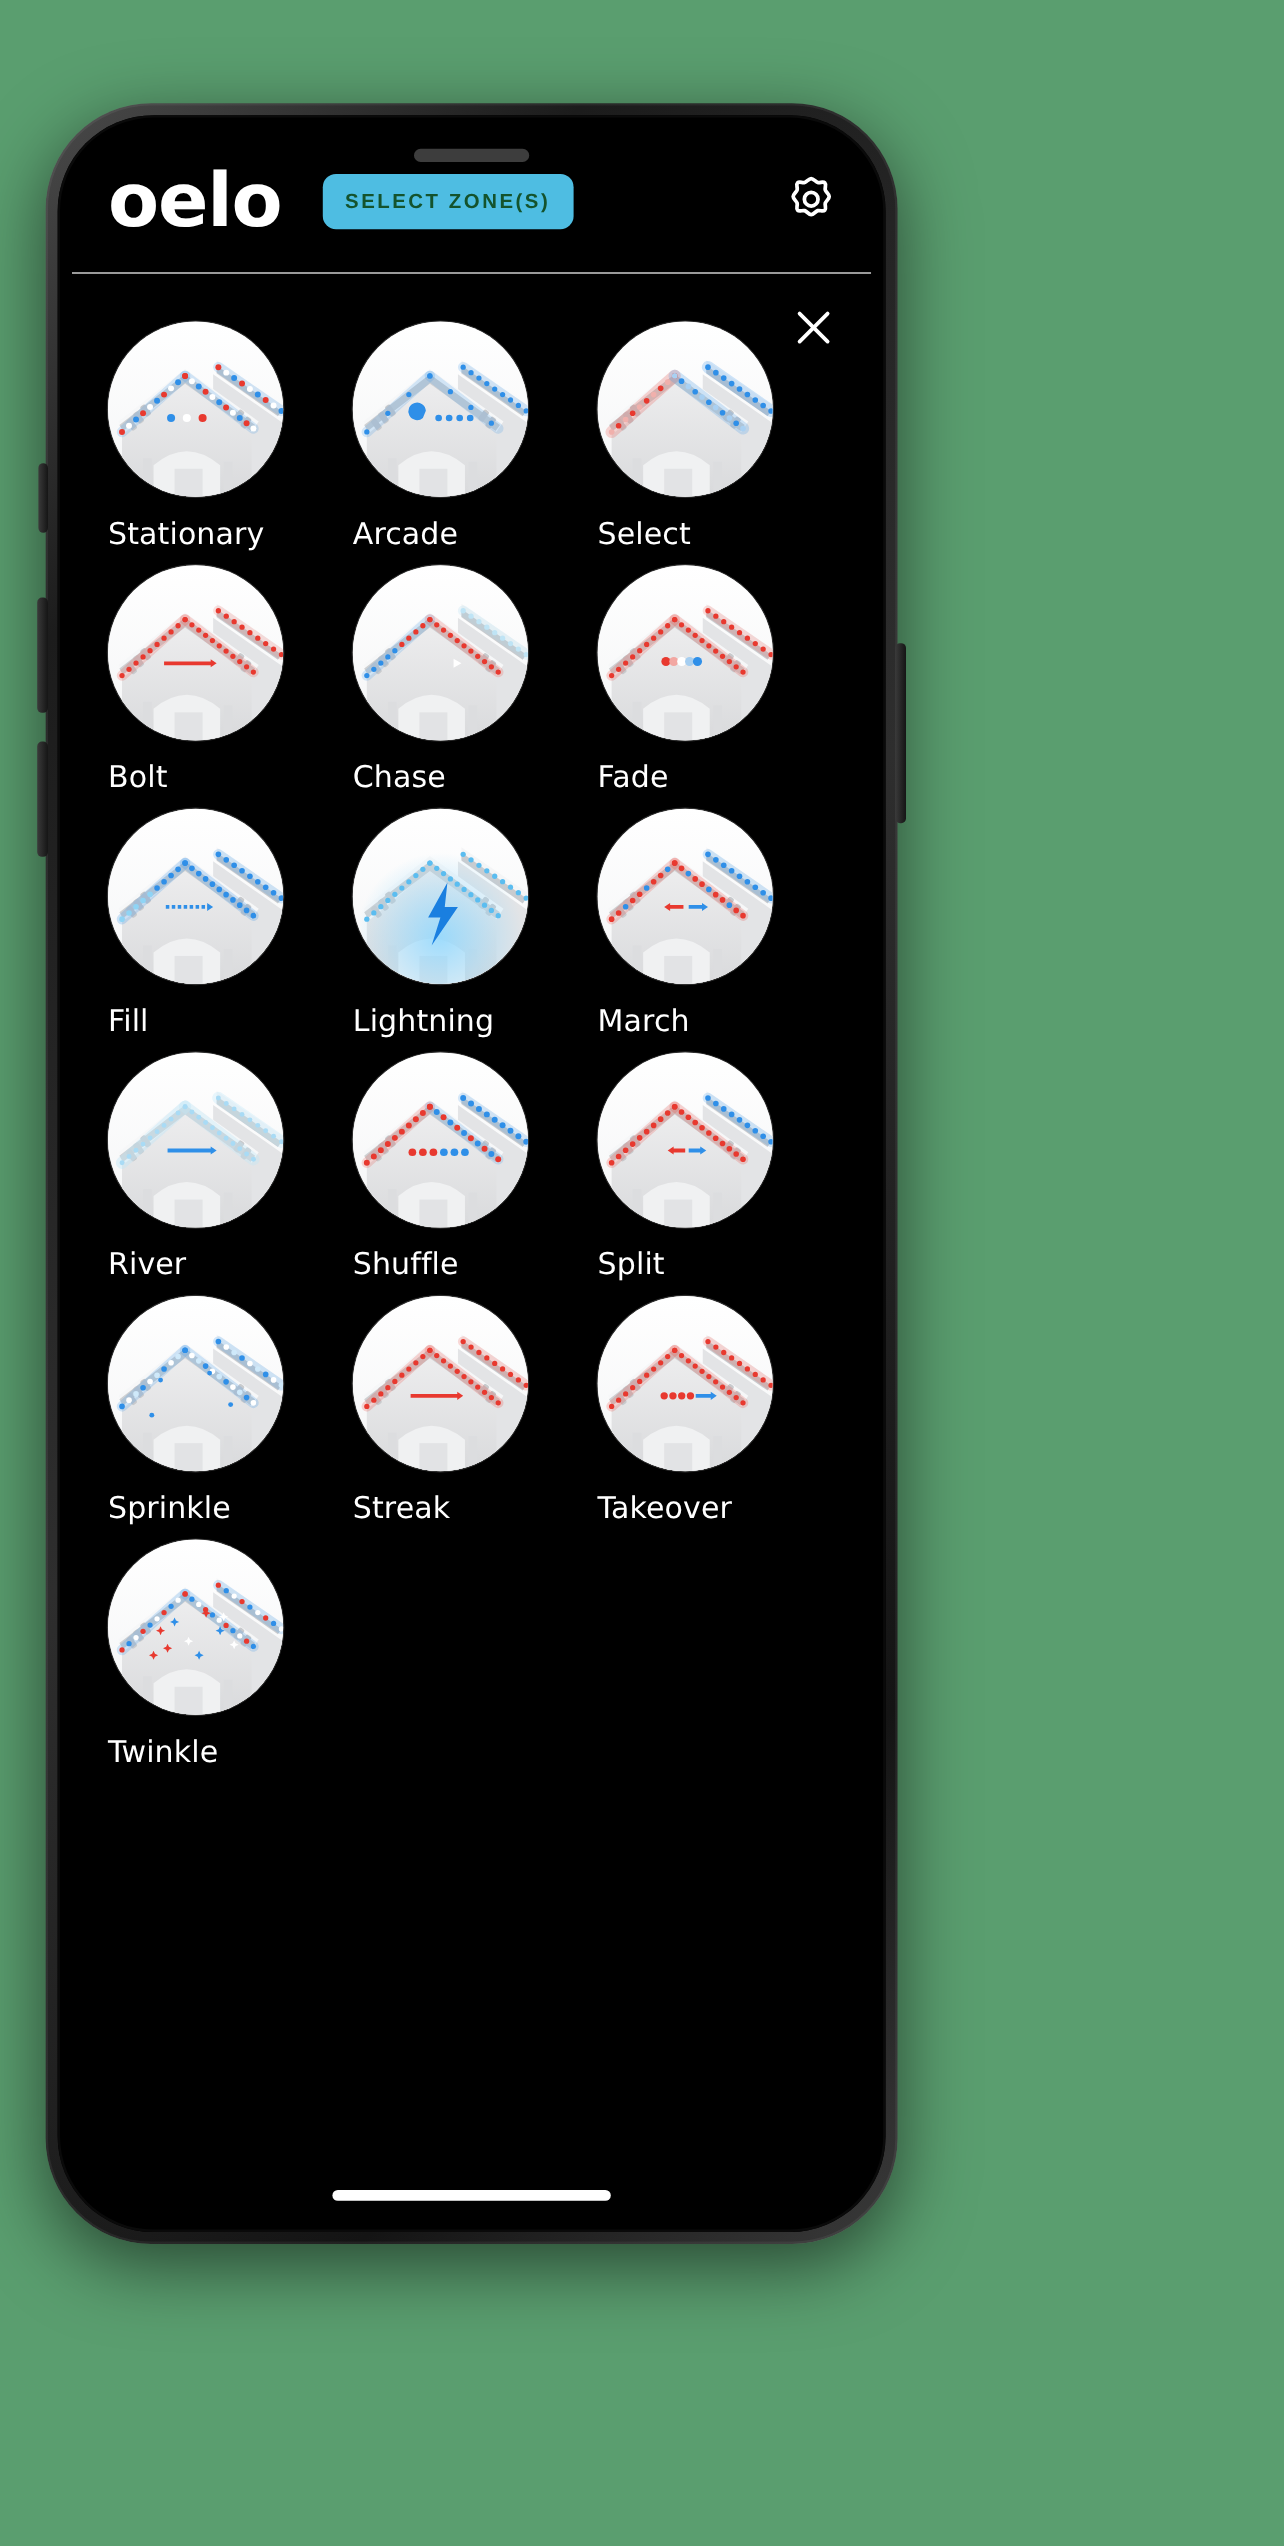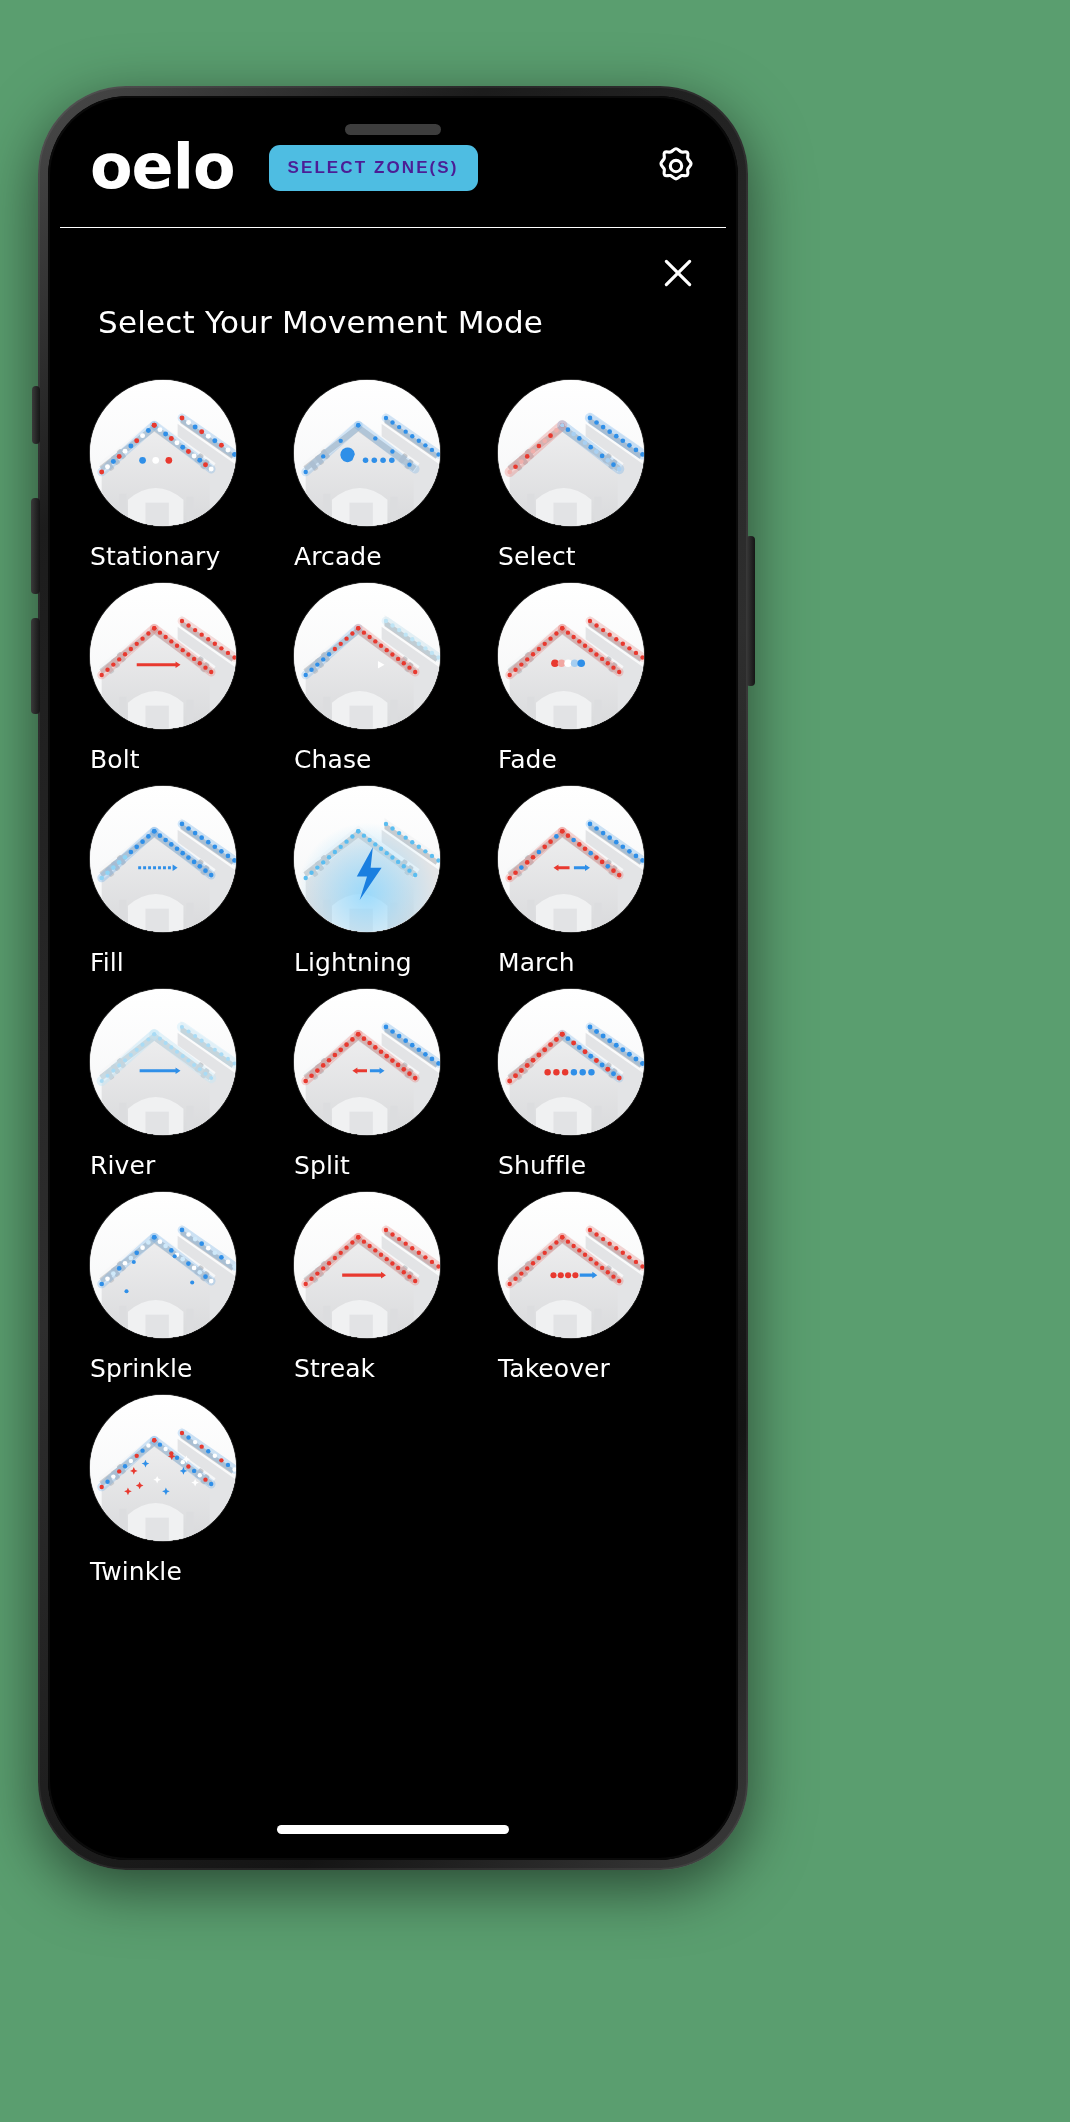--- a/index.html
+++ b/index.html
@@ -84,21 +84,21 @@
     color: #fff;
     font-size: 62px;
     font-weight: 700;
     letter-spacing: -1px;
     line-height: .82;
     font-family: "DejaVu Sans", sans-serif;
   }
   #select-zones-button {
     margin-left: 34px;
     background: #4ebde2;
-    color: #4c1d95;
+    color: #14532d;
     border: none;
     border-radius: 11px;
     padding: 13px 19px;
     font-size: 17px;
     font-weight: 700;
     letter-spacing: 2.1px;
     font-family: "Liberation Sans", sans-serif;
     cursor: pointer;
     white-space: nowrap;
   }
@@ -211,21 +211,20 @@
 
       <button id="close-button">
         <span>
           <svg width="40" height="40" viewBox="0 0 24 24" stroke="#ffffff" stroke-width="1.9" stroke-linecap="round">
             <line x1="5" y1="5" x2="19" y2="19"></line>
             <line x1="19" y1="5" x2="5" y2="19"></line>
           </svg>
         </span>
       </button>
 
-      <div id="panel-title">Select Your Movement Mode</div>
 
       <div id="mode-grid">
           <div class="mode-item">
             <div class="mode-thumb">
               <svg viewBox="0 0 100 100" preserveAspectRatio="xMidYMid slice">
 
     <defs>
       <linearGradient id="sky" x1="0" y1="0" x2="0" y2="1">
         <stop offset="0" stop-color="#ffffff"></stop>
                     <stop offset="1" stop-color="#f4f5f6"></stop>
@@ -1035,100 +1034,20 @@
     <path d="M62 22 L100 48 L97 54 L62 30 Z" fill="#f4f5f6"></path>
     <path d="M62 25 L99 51 L97 54 L62 29.5 Z" fill="#c9cbce"></path>
 
     <g fill="#c8cacd">
       <rect x="11" y="56" width="3.5" height="7" rx="1" transform="rotate(-36 12 58)"></rect>
       <rect x="15" y="52" width="3.5" height="7" rx="1" transform="rotate(-36 16 54)"></rect>
       <rect x="19" y="48" width="3.5" height="7" rx="1" transform="rotate(-36 20 50)"></rect>
       <rect x="74" y="50" width="3.5" height="7" rx="1" transform="rotate(36 75 52)"></rect>
       <rect x="78" y="54" width="3.5" height="7" rx="1" transform="rotate(36 79 56)"></rect>
     </g>
-  <line x1="8" y1="63" x2="44" y2="31" stroke="#e8392f" stroke-width="6" opacity="0.2" stroke-linecap="round"></line>
-                <line x1="44" y1="31" x2="83" y2="61" stroke="#e8392f" stroke-width="6" opacity="0.2" stroke-linecap="round"></line>
-                <line x1="63" y1="26" x2="99" y2="51" stroke="#2f8fe8" stroke-width="6" opacity="0.2" stroke-linecap="round"></line>
-                <circle cx="8.00" cy="63.00" r="1.6" fill="#e8392f"></circle>
-                <circle cx="12.00" cy="59.44" r="1.6" fill="#e8392f"></circle>
-                <circle cx="16.00" cy="55.89" r="1.6" fill="#e8392f"></circle>
-                <circle cx="20.00" cy="52.33" r="1.6" fill="#e8392f"></circle>
-                <circle cx="24.00" cy="48.78" r="1.6" fill="#e8392f"></circle>
-                <circle cx="28.00" cy="45.22" r="1.6" fill="#e8392f"></circle>
-                <circle cx="32.00" cy="41.67" r="1.6" fill="#e8392f"></circle>
-                <circle cx="36.00" cy="38.11" r="1.6" fill="#e8392f"></circle>
-                <circle cx="40.00" cy="34.56" r="1.6" fill="#e8392f"></circle>
-                <circle cx="44.00" cy="31.00" r="1.6" fill="#e8392f"></circle>
-                <circle cx="44.00" cy="31.00" r="1.6" fill="#e8392f"></circle>
-                <circle cx="47.90" cy="34.00" r="1.6" fill="#e8392f"></circle>
-                <circle cx="51.80" cy="37.00" r="1.6" fill="#e8392f"></circle>
-                <circle cx="55.70" cy="40.00" r="1.6" fill="#e8392f"></circle>
-                <circle cx="59.60" cy="43.00" r="1.6" fill="#e8392f"></circle>
-                <circle cx="63.50" cy="46.00" r="1.6" fill="#e8392f"></circle>
-                <circle cx="67.40" cy="49.00" r="1.6" fill="#e8392f"></circle>
-                <circle cx="71.30" cy="52.00" r="1.6" fill="#e8392f"></circle>
-                <circle cx="75.20" cy="55.00" r="1.6" fill="#e8392f"></circle>
-                <circle cx="79.10" cy="58.00" r="1.6" fill="#e8392f"></circle>
-                <circle cx="83.00" cy="61.00" r="1.6" fill="#e8392f"></circle>
-                <circle cx="63.00" cy="26.00" r="1.6" fill="#2f8fe8"></circle>
-                <circle cx="67.50" cy="29.13" r="1.6" fill="#2f8fe8"></circle>
-                <circle cx="72.00" cy="32.25" r="1.6" fill="#2f8fe8"></circle>
-                <circle cx="76.50" cy="35.38" r="1.6" fill="#2f8fe8"></circle>
-                <circle cx="81.00" cy="38.50" r="1.6" fill="#2f8fe8"></circle>
-                <circle cx="85.50" cy="41.63" r="1.6" fill="#2f8fe8"></circle>
-                <circle cx="90.00" cy="44.75" r="1.6" fill="#2f8fe8"></circle>
-                <circle cx="94.50" cy="47.88" r="1.6" fill="#2f8fe8"></circle>
-                <circle cx="99.00" cy="51.00" r="1.6" fill="#2f8fe8"></circle>
-                <line x1="50" y1="56" x2="41.87" y2="56" stroke="#e8392f" stroke-width="2.2" stroke-linecap="butt"></line>
-          <path d="M40 56 L43.4 53.7 L43.4 58.3 Z" fill="#e8392f"></path>
-                <line x1="52" y1="56" x2="60.13" y2="56" stroke="#2f8fe8" stroke-width="2.2" stroke-linecap="butt"></line>
-          <path d="M62 56 L58.6 53.7 L58.6 58.3 Z" fill="#2f8fe8"></path>
-              </svg>
-            </div>
-            <div class="mode-label">Split</div>
-          </div>
-          <div class="mode-item">
-            <div class="mode-thumb">
-              <svg viewBox="0 0 100 100" preserveAspectRatio="xMidYMid slice">
-
-    <defs>
-      <linearGradient id="sky" x1="0" y1="0" x2="0" y2="1">
-        <stop offset="0" stop-color="#ffffff"></stop>
-                    <stop offset="1" stop-color="#f4f5f6"></stop>
-      </linearGradient>
-      <linearGradient id="wall" x1="0" y1="0" x2="0" y2="1">
-        <stop offset="0" stop-color="#ededee"></stop>
-                    <stop offset="1" stop-color="#d9dadc"></stop>
-      </linearGradient>
-    </defs>
-    <rect width="100" height="100" fill="url(#sky)"></rect>
-
-    <path d="M60 30 L100 58 L100 100 L60 100 Z" fill="#e3e4e6"></path>
-
-    <path d="M44 34 L82 62 L82 100 L8 100 L8 62 Z" fill="url(#wall)"></path>
-
-    <path d="M26 100 L26 82 Q45 66 64 82 L64 100 Z" fill="#f0f1f2"></path>
-    <rect x="38" y="84" width="16" height="16" fill="#e2e3e5"></rect>
-
-    <rect x="20" y="78" width="5" height="22" fill="#dcdddf"></rect>
-    <rect x="66" y="80" width="5" height="20" fill="#dcdddf"></rect>
-
-    <path d="M44 27 L86 57 L82 63 L44 35 L10 63 L6 57 Z" fill="#f6f7f8"></path>
-    <path d="M44 30 L84 59 L81.5 62.5 L44 35.5 L8.5 62.5 L6.5 59 Z" fill="#cfd1d3"></path>
-
-    <path d="M62 22 L100 48 L97 54 L62 30 Z" fill="#f4f5f6"></path>
-    <path d="M62 25 L99 51 L97 54 L62 29.5 Z" fill="#c9cbce"></path>
-
-    <g fill="#c8cacd">
-      <rect x="11" y="56" width="3.5" height="7" rx="1" transform="rotate(-36 12 58)"></rect>
-      <rect x="15" y="52" width="3.5" height="7" rx="1" transform="rotate(-36 16 54)"></rect>
-      <rect x="19" y="48" width="3.5" height="7" rx="1" transform="rotate(-36 20 50)"></rect>
-      <rect x="74" y="50" width="3.5" height="7" rx="1" transform="rotate(36 75 52)"></rect>
-      <rect x="78" y="54" width="3.5" height="7" rx="1" transform="rotate(36 79 56)"></rect>
-    </g>
   <line x1="8" y1="63" x2="44" y2="31" stroke="#e8392f" stroke-width="6" opacity="0.18" stroke-linecap="round"></line>
                 <line x1="44" y1="31" x2="83" y2="61" stroke="#2f8fe8" stroke-width="6" opacity="0.18" stroke-linecap="round"></line>
                 <line x1="63" y1="26" x2="99" y2="51" stroke="#2f8fe8" stroke-width="6" opacity="0.18" stroke-linecap="round"></line>
                 <circle cx="8.00" cy="63.00" r="1.7" fill="#e8392f"></circle>
                 <circle cx="12.00" cy="59.44" r="1.7" fill="#e8392f"></circle>
                 <circle cx="16.00" cy="55.89" r="1.7" fill="#e8392f"></circle>
                 <circle cx="20.00" cy="52.33" r="1.7" fill="#e8392f"></circle>
                 <circle cx="24.00" cy="48.78" r="1.7" fill="#e8392f"></circle>
                 <circle cx="28.00" cy="45.22" r="1.7" fill="#e8392f"></circle>
                 <circle cx="32.00" cy="41.67" r="1.7" fill="#e8392f"></circle>
@@ -1157,20 +1076,100 @@
                 <circle cx="99.00" cy="51.00" r="1.7" fill="#2f8fe8"></circle>
                 <circle cx="34" cy="57" r="2.2" fill="#e8392f"></circle>
                 <circle cx="40" cy="57" r="2.2" fill="#e8392f"></circle>
               <circle cx="46" cy="57" r="2.2" fill="#e8392f"></circle>
                 <circle cx="52" cy="57" r="2.2" fill="#2f8fe8"></circle>
               <circle cx="58" cy="57" r="2.2" fill="#2f8fe8"></circle>
                 <circle cx="64" cy="57" r="2.2" fill="#2f8fe8"></circle>
               </svg>
             </div>
             <div class="mode-label">Shuffle</div>
+          </div>
+          <div class="mode-item">
+            <div class="mode-thumb">
+              <svg viewBox="0 0 100 100" preserveAspectRatio="xMidYMid slice">
+
+    <defs>
+      <linearGradient id="sky" x1="0" y1="0" x2="0" y2="1">
+        <stop offset="0" stop-color="#ffffff"></stop>
+                    <stop offset="1" stop-color="#f4f5f6"></stop>
+      </linearGradient>
+      <linearGradient id="wall" x1="0" y1="0" x2="0" y2="1">
+        <stop offset="0" stop-color="#ededee"></stop>
+                    <stop offset="1" stop-color="#d9dadc"></stop>
+      </linearGradient>
+    </defs>
+    <rect width="100" height="100" fill="url(#sky)"></rect>
+
+    <path d="M60 30 L100 58 L100 100 L60 100 Z" fill="#e3e4e6"></path>
+
+    <path d="M44 34 L82 62 L82 100 L8 100 L8 62 Z" fill="url(#wall)"></path>
+
+    <path d="M26 100 L26 82 Q45 66 64 82 L64 100 Z" fill="#f0f1f2"></path>
+    <rect x="38" y="84" width="16" height="16" fill="#e2e3e5"></rect>
+
+    <rect x="20" y="78" width="5" height="22" fill="#dcdddf"></rect>
+    <rect x="66" y="80" width="5" height="20" fill="#dcdddf"></rect>
+
+    <path d="M44 27 L86 57 L82 63 L44 35 L10 63 L6 57 Z" fill="#f6f7f8"></path>
+    <path d="M44 30 L84 59 L81.5 62.5 L44 35.5 L8.5 62.5 L6.5 59 Z" fill="#cfd1d3"></path>
+
+    <path d="M62 22 L100 48 L97 54 L62 30 Z" fill="#f4f5f6"></path>
+    <path d="M62 25 L99 51 L97 54 L62 29.5 Z" fill="#c9cbce"></path>
+
+    <g fill="#c8cacd">
+      <rect x="11" y="56" width="3.5" height="7" rx="1" transform="rotate(-36 12 58)"></rect>
+      <rect x="15" y="52" width="3.5" height="7" rx="1" transform="rotate(-36 16 54)"></rect>
+      <rect x="19" y="48" width="3.5" height="7" rx="1" transform="rotate(-36 20 50)"></rect>
+      <rect x="74" y="50" width="3.5" height="7" rx="1" transform="rotate(36 75 52)"></rect>
+      <rect x="78" y="54" width="3.5" height="7" rx="1" transform="rotate(36 79 56)"></rect>
+    </g>
+  <line x1="8" y1="63" x2="44" y2="31" stroke="#e8392f" stroke-width="6" opacity="0.2" stroke-linecap="round"></line>
+                <line x1="44" y1="31" x2="83" y2="61" stroke="#e8392f" stroke-width="6" opacity="0.2" stroke-linecap="round"></line>
+                <line x1="63" y1="26" x2="99" y2="51" stroke="#2f8fe8" stroke-width="6" opacity="0.2" stroke-linecap="round"></line>
+                <circle cx="8.00" cy="63.00" r="1.6" fill="#e8392f"></circle>
+                <circle cx="12.00" cy="59.44" r="1.6" fill="#e8392f"></circle>
+                <circle cx="16.00" cy="55.89" r="1.6" fill="#e8392f"></circle>
+                <circle cx="20.00" cy="52.33" r="1.6" fill="#e8392f"></circle>
+                <circle cx="24.00" cy="48.78" r="1.6" fill="#e8392f"></circle>
+                <circle cx="28.00" cy="45.22" r="1.6" fill="#e8392f"></circle>
+                <circle cx="32.00" cy="41.67" r="1.6" fill="#e8392f"></circle>
+                <circle cx="36.00" cy="38.11" r="1.6" fill="#e8392f"></circle>
+                <circle cx="40.00" cy="34.56" r="1.6" fill="#e8392f"></circle>
+                <circle cx="44.00" cy="31.00" r="1.6" fill="#e8392f"></circle>
+                <circle cx="44.00" cy="31.00" r="1.6" fill="#e8392f"></circle>
+                <circle cx="47.90" cy="34.00" r="1.6" fill="#e8392f"></circle>
+                <circle cx="51.80" cy="37.00" r="1.6" fill="#e8392f"></circle>
+                <circle cx="55.70" cy="40.00" r="1.6" fill="#e8392f"></circle>
+                <circle cx="59.60" cy="43.00" r="1.6" fill="#e8392f"></circle>
+                <circle cx="63.50" cy="46.00" r="1.6" fill="#e8392f"></circle>
+                <circle cx="67.40" cy="49.00" r="1.6" fill="#e8392f"></circle>
+                <circle cx="71.30" cy="52.00" r="1.6" fill="#e8392f"></circle>
+                <circle cx="75.20" cy="55.00" r="1.6" fill="#e8392f"></circle>
+                <circle cx="79.10" cy="58.00" r="1.6" fill="#e8392f"></circle>
+                <circle cx="83.00" cy="61.00" r="1.6" fill="#e8392f"></circle>
+                <circle cx="63.00" cy="26.00" r="1.6" fill="#2f8fe8"></circle>
+                <circle cx="67.50" cy="29.13" r="1.6" fill="#2f8fe8"></circle>
+                <circle cx="72.00" cy="32.25" r="1.6" fill="#2f8fe8"></circle>
+                <circle cx="76.50" cy="35.38" r="1.6" fill="#2f8fe8"></circle>
+                <circle cx="81.00" cy="38.50" r="1.6" fill="#2f8fe8"></circle>
+                <circle cx="85.50" cy="41.63" r="1.6" fill="#2f8fe8"></circle>
+                <circle cx="90.00" cy="44.75" r="1.6" fill="#2f8fe8"></circle>
+                <circle cx="94.50" cy="47.88" r="1.6" fill="#2f8fe8"></circle>
+                <circle cx="99.00" cy="51.00" r="1.6" fill="#2f8fe8"></circle>
+                <line x1="50" y1="56" x2="41.87" y2="56" stroke="#e8392f" stroke-width="2.2" stroke-linecap="butt"></line>
+          <path d="M40 56 L43.4 53.7 L43.4 58.3 Z" fill="#e8392f"></path>
+                <line x1="52" y1="56" x2="60.13" y2="56" stroke="#2f8fe8" stroke-width="2.2" stroke-linecap="butt"></line>
+          <path d="M62 56 L58.6 53.7 L58.6 58.3 Z" fill="#2f8fe8"></path>
+              </svg>
+            </div>
+            <div class="mode-label">Split</div>
           </div>
           <div class="mode-item">
             <div class="mode-thumb">
               <svg viewBox="0 0 100 100" preserveAspectRatio="xMidYMid slice">
 
     <defs>
       <linearGradient id="sky" x1="0" y1="0" x2="0" y2="1">
         <stop offset="0" stop-color="#ffffff"></stop>
                     <stop offset="1" stop-color="#f4f5f6"></stop>
       </linearGradient>

